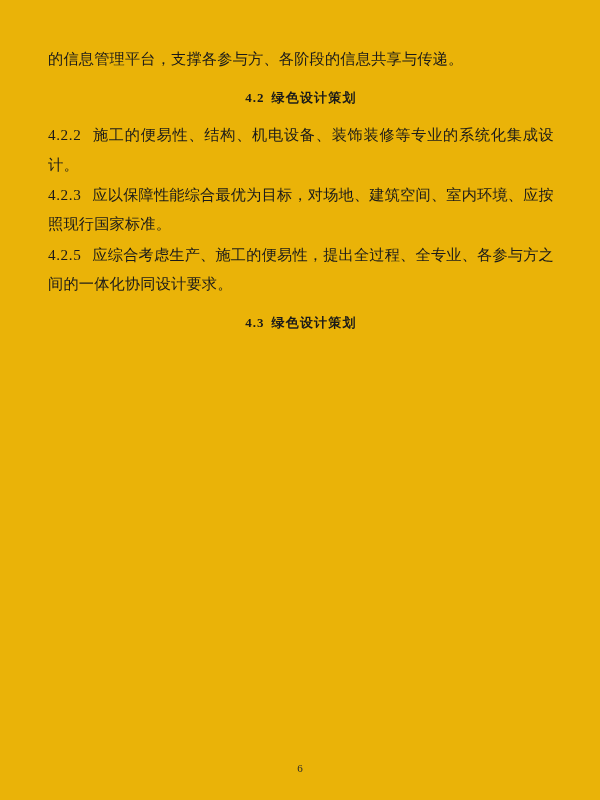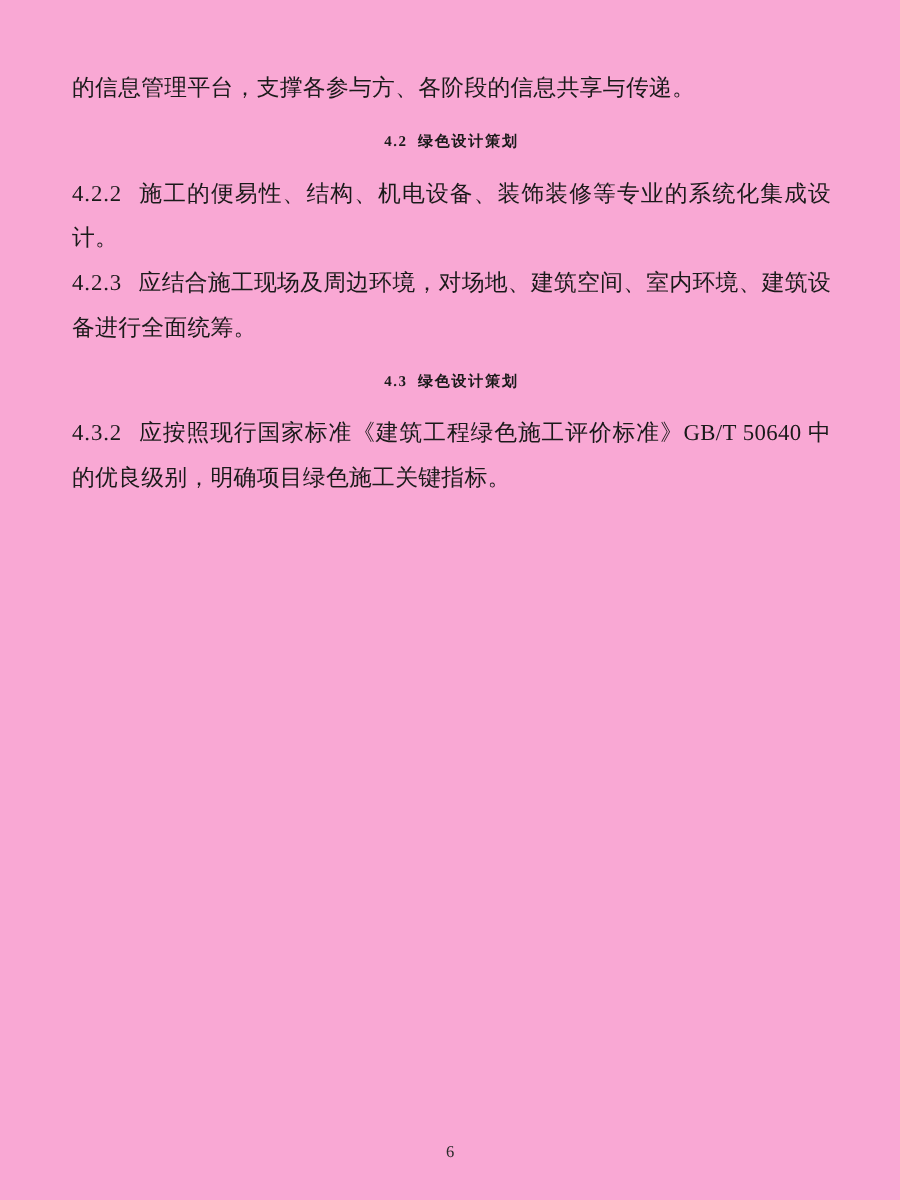--- a/index.html
+++ b/index.html
@@ -13,21 +13,21 @@
     font-family: "Liberation Serif", "DejaVu Serif", serif;
     color: #1a1a1a;
     overflow: hidden;
   }
   .page {
     position: relative;
     width: 600px;
     height: 800px;
     box-sizing: border-box;
     padding: 44px 46px 30px 48px;
-    background: #f9a8d4;
+    background: #eab308;
   }
   .body-text {
     font-size: 15.2px;
     line-height: 1.93;
     letter-spacing: 0.2px;
     text-align: justify;
     text-justify: inter-ideograph;
   }
   p {
     margin: 0;
@@ -42,21 +42,21 @@
   .num {
     letter-spacing: 0.6px;
     font-family: "Liberation Serif", "DejaVu Serif", serif;
   }
   .gap {
     display: inline-block;
     width: 11px;
   }
   .section-title {
     text-align: center;
-    font-size: 10px;
+    font-size: 13px;
     font-weight: bold;
     margin: 12px 0 10px 0;
     letter-spacing: 1.2px;
   }
   .section-title .sec-num {
     letter-spacing: 1px;
     margin-right: 7px;
   }
   .footer {
     position: absolute;
@@ -79,26 +79,26 @@
   <div class="body-text">
 
     <p class="para first-line">的信息管理平台，支撑各参与方、各阶段的信息共享与传递。</p>
 
 
     <p class="section-title"><span class="sec-num">4.2</span><span>绿色设计策划</span></p>
 
 
     <p class="para"><span class="num">4.2.2</span><span class="gap"></span><span>施工的便易性、结构、机电设备、装饰装修等专业的系统化集成设计。</span></p>
 
-    <p class="para"><span class="num">4.2.3</span><span class="gap"></span><span>应结合施工现场及周边环境，对场地、建筑空间、室内环境、建筑设备进行全面统筹。</span></p>
+    <p class="para"><span class="num">4.2.3</span><span class="gap"></span><span>应以保障性能综合最优为目标，对场地、建筑空间、室内环境、应按照现行国家标准。</span></p>
 
 
+    <p class="para"><span class="num">4.2.5</span><span class="gap"></span><span>应综合考虑生产、施工的便易性，提出全过程、全专业、各参与方之间的一体化协同设计要求。</span></p>
 
     <p class="section-title"><span class="sec-num">4.3</span><span>绿色设计策划</span></p>
 
 
-    <p class="para"><span class="num">4.3.2</span><span class="gap"></span><span>应按照现行国家标准《建筑工程绿色施工评价标准》GB/T 50640 中的优良级别，明确项目绿色施工关键指标。</span></p>
 
   </div>
 
   <div class="footer">6</div>
 
 </div>
 
 </body></html>

